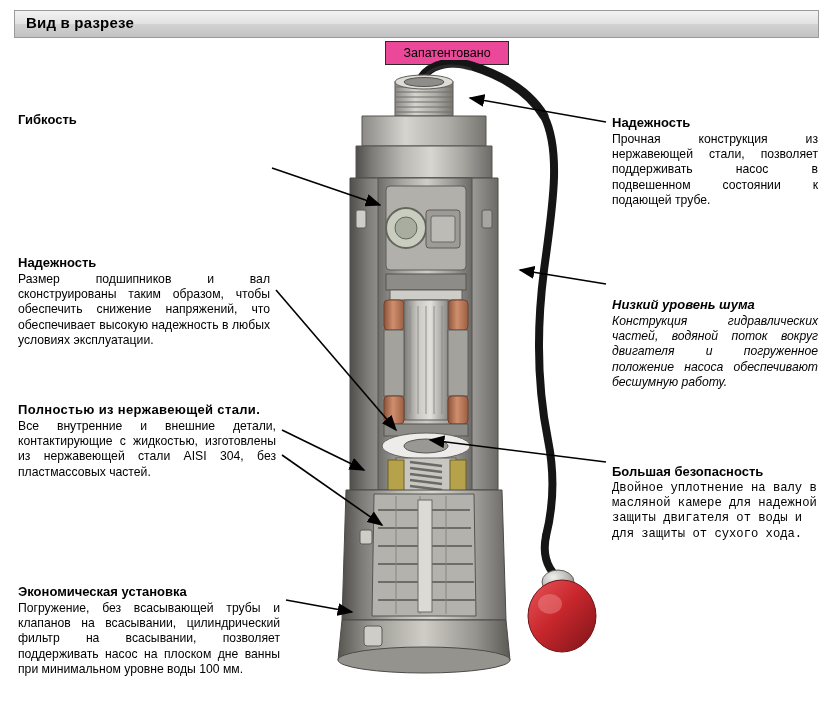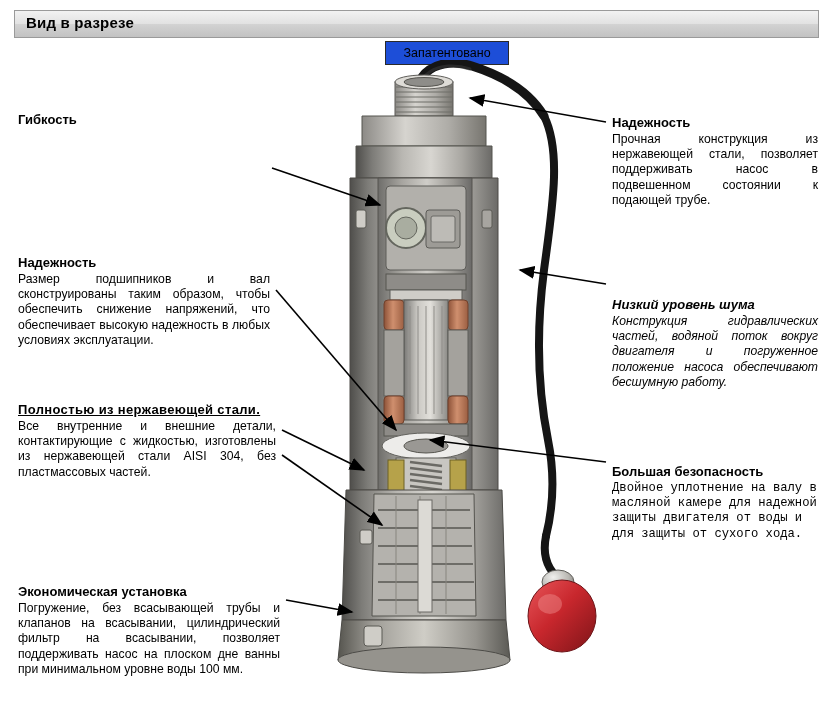--- a/index.html
+++ b/index.html
@@ -43,21 +43,21 @@
   }
 
   
   .patent-box {
     position: absolute;
     left: 385px;
     top: 41px;
     width: 124px;
     height: 24px;
     border: 1px solid #2a2a2a;
-    background: #1d4ed8;
+    background: #ec4899;
     box-sizing: border-box;
     text-align: center;
     line-height: 22px;
     font-size: 12.5px;
   }
 
   
   .blk { position: absolute; }
   .blk .t {
     font-size: 13px;
@@ -80,21 +80,21 @@
   #blk-flex      { left: 18px;  top: 100px; width: 250px; }
   #blk-rel-left  { left: 18px;  top: 243px; width: 252px; }
   #blk-steel     { left: 18px;  top: 390px; width: 258px; }
   #blk-econ      { left: 18px;  top: 572px; width: 262px; }
 
   
   #blk-rel-right { left: 612px; top: 103px; width: 206px; }
   #blk-noise     { left: 612px; top: 285px; width: 206px; font-style: italic; }
   #blk-safety    { left: 612px; top: 452px; width: 210px; }
 
-  .spaced { letter-spacing: .35px; text-decoration: underline; }
+  .spaced { letter-spacing: .35px; }
 
   
   #illus {
     position: absolute;
     left: 300px;
     top: 60px;
     width: 330px;
     height: 620px;
   }
   #illus svg { display: block; }

